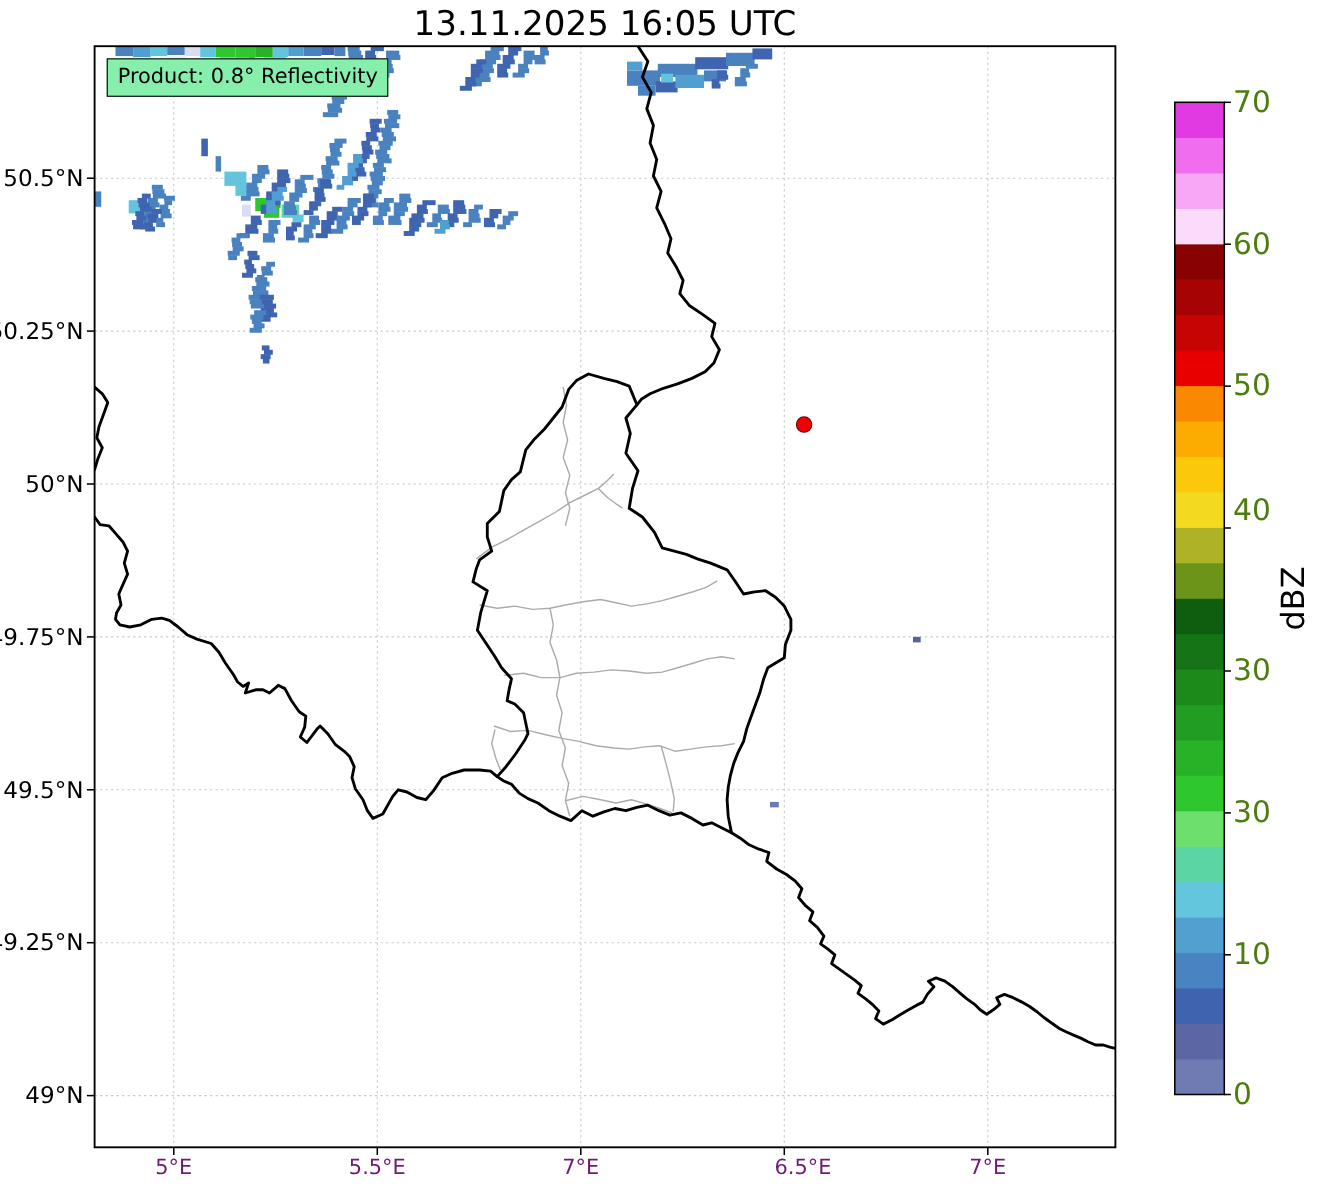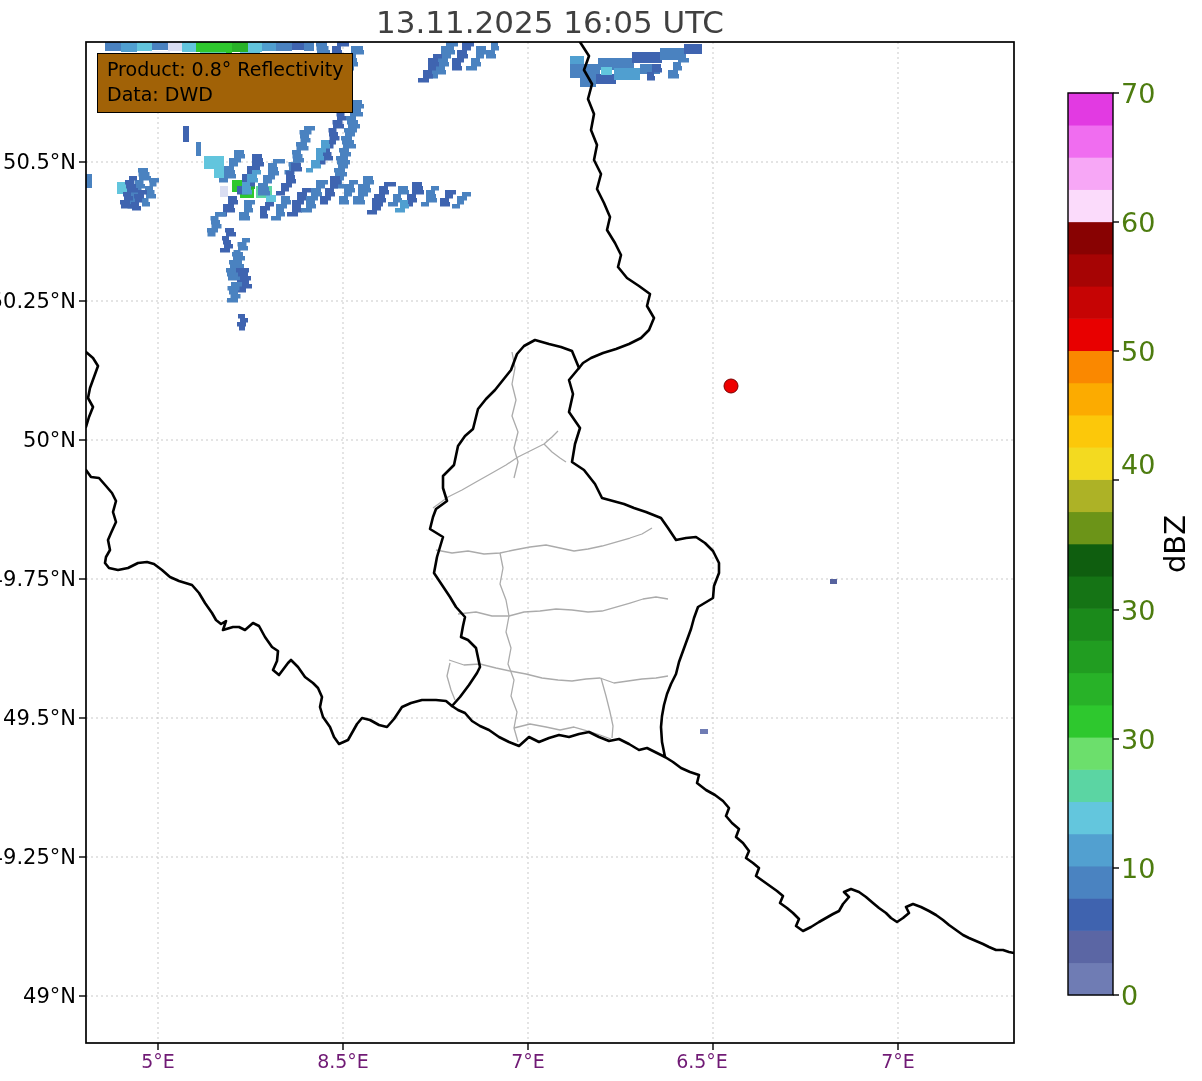--- a/index.html
+++ b/index.html
@@ -1,21 +1,21 @@
 <!DOCTYPE html>
 <html><head>
 <meta charset="utf-8">
 <style>
   html,body{margin:0;padding:0;background:#ffffff;}
   body{font-family:"DejaVu Sans",sans-serif;}
   #stage{position:relative;width:1202px;height:1081px;background:#ffffff;overflow:hidden;}
   #plot-svg{position:absolute;left:0;top:0;}
   #title{position:absolute;left:86px;top:4px;width:928px;text-align:center;
-         font-size:31px;color:#404040;letter-spacing:0px;}
-  #info-box{position:absolute;left:97px;top:53px;background:#a16207;border:1.5px solid #000;
+         font-size:31px;color:#000000;letter-spacing:0px;}
+  #info-box{position:absolute;left:97px;top:53px;background:#86efac;border:1.5px solid #000;
             padding:3px 9px 5px 9px;font-size:19px;line-height:1.32;color:#000;z-index:5;}
   .ylab{position:absolute;right:1126px;width:120px;text-align:right;font-size:21px;color:#000;
         transform:translateY(-50%);white-space:nowrap;}
   .xlab{position:absolute;top:1050px;width:120px;text-align:center;font-size:19px;color:#701a75;
         transform:translateX(-50%);white-space:nowrap;}
   .cblab{position:absolute;left:1121px;width:70px;text-align:left;font-size:27px;color:#4d7c0f;
          transform:translateY(-50%);white-space:nowrap;}
   #cbar-title{position:absolute;left:1146px;top:544px;font-size:29px;color:#000;
               transform:translate(0,-50%) rotate(-90deg);transform-origin:center;}
 </style>
@@ -510,37 +510,36 @@
         <line x1="1113" y1="739" x2="1119" y2="739" stroke="#000" stroke-width="1.4"></line>
         <line x1="1113" y1="868" x2="1119" y2="868" stroke="#000" stroke-width="1.4"></line>
         <line x1="1113" y1="995" x2="1119" y2="995" stroke="#000" stroke-width="1.4"></line>
       </g>
   </svg>
 
   <div id="title">13.11.2025 16:05 UTC</div>
 
   <div id="info-box">
     <div>Product: 0.8° Reflectivity</div>
-    <div>Data: DWD</div>
   </div>
 
   <div id="cbar-title">dBZ</div>
 
   <div id="labels">
       <div class="ylab" style="top: 162px;">50.5°N</div>
       <div class="ylab" style="top: 301px;">50.25°N</div>
       <div class="ylab" style="top: 440px;">50°N</div>
       <div class="ylab" style="top: 579px;">49.75°N</div>
       <div class="ylab" style="top: 718px;">49.5°N</div>
       <div class="ylab" style="top: 857px;">49.25°N</div>
       <div class="ylab" style="top: 996px;">49°N</div>
       <div class="xlab" style="left: 158px;">5°E</div>
-      <div class="xlab" style="left: 343px;">8.5°E</div>
+      <div class="xlab" style="left: 343px;">5.5°E</div>
       <div class="xlab" style="left: 528px;">7°E</div>
-      <div class="xlab" style="left: 702px; text-align: center;">6.5°E</div>
+      <div class="xlab" style="left: 730px; text-align: center;">6.5°E</div>
       <div class="xlab" style="left: 898px;">7°E</div>
       <div class="cblab" style="top: 93px;">70</div>
       <div class="cblab" style="top: 222px;">60</div>
       <div class="cblab" style="top: 351px;">50</div>
       <div class="cblab" style="top: 464px;">40</div>
       <div class="cblab" style="top: 610px;">30</div>
       <div class="cblab" style="top: 739px;">30</div>
       <div class="cblab" style="top: 868px;">10</div>
       <div class="cblab" style="top: 995px;">0</div>
     </div>

